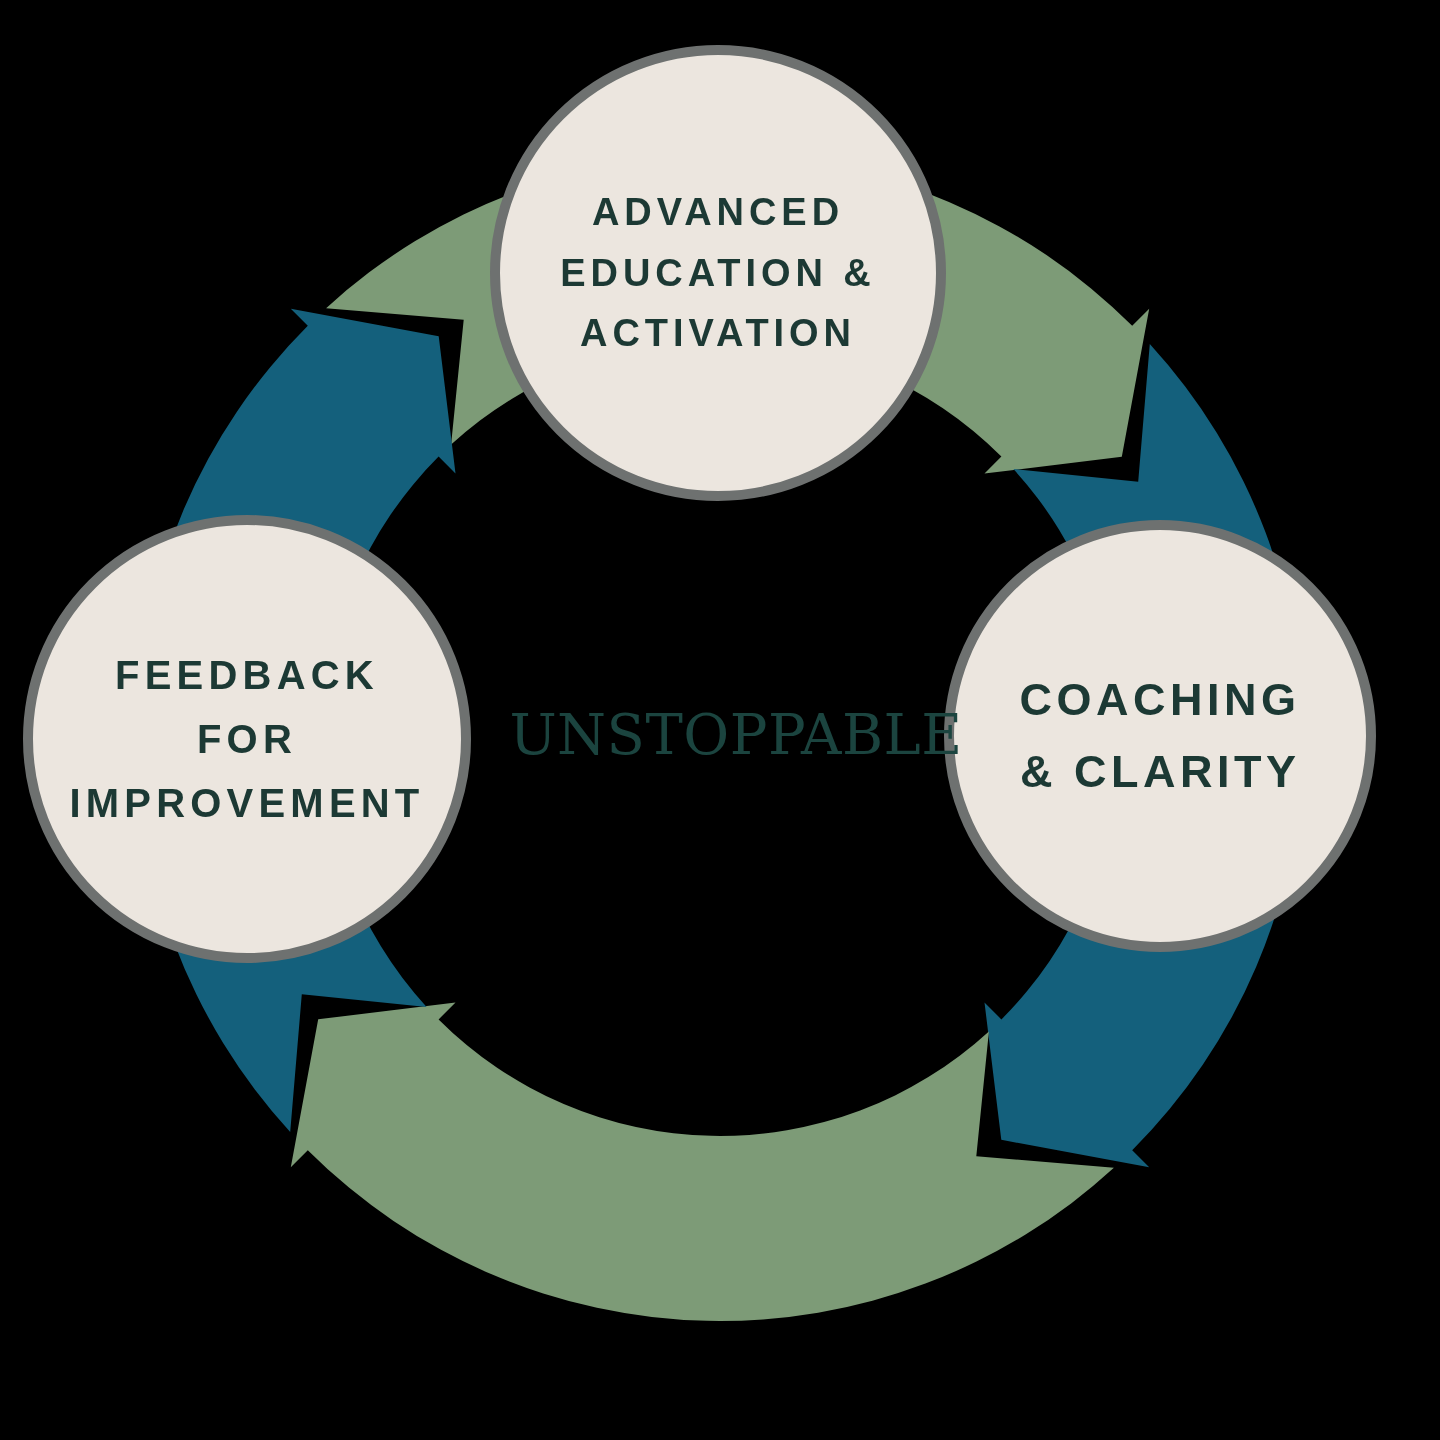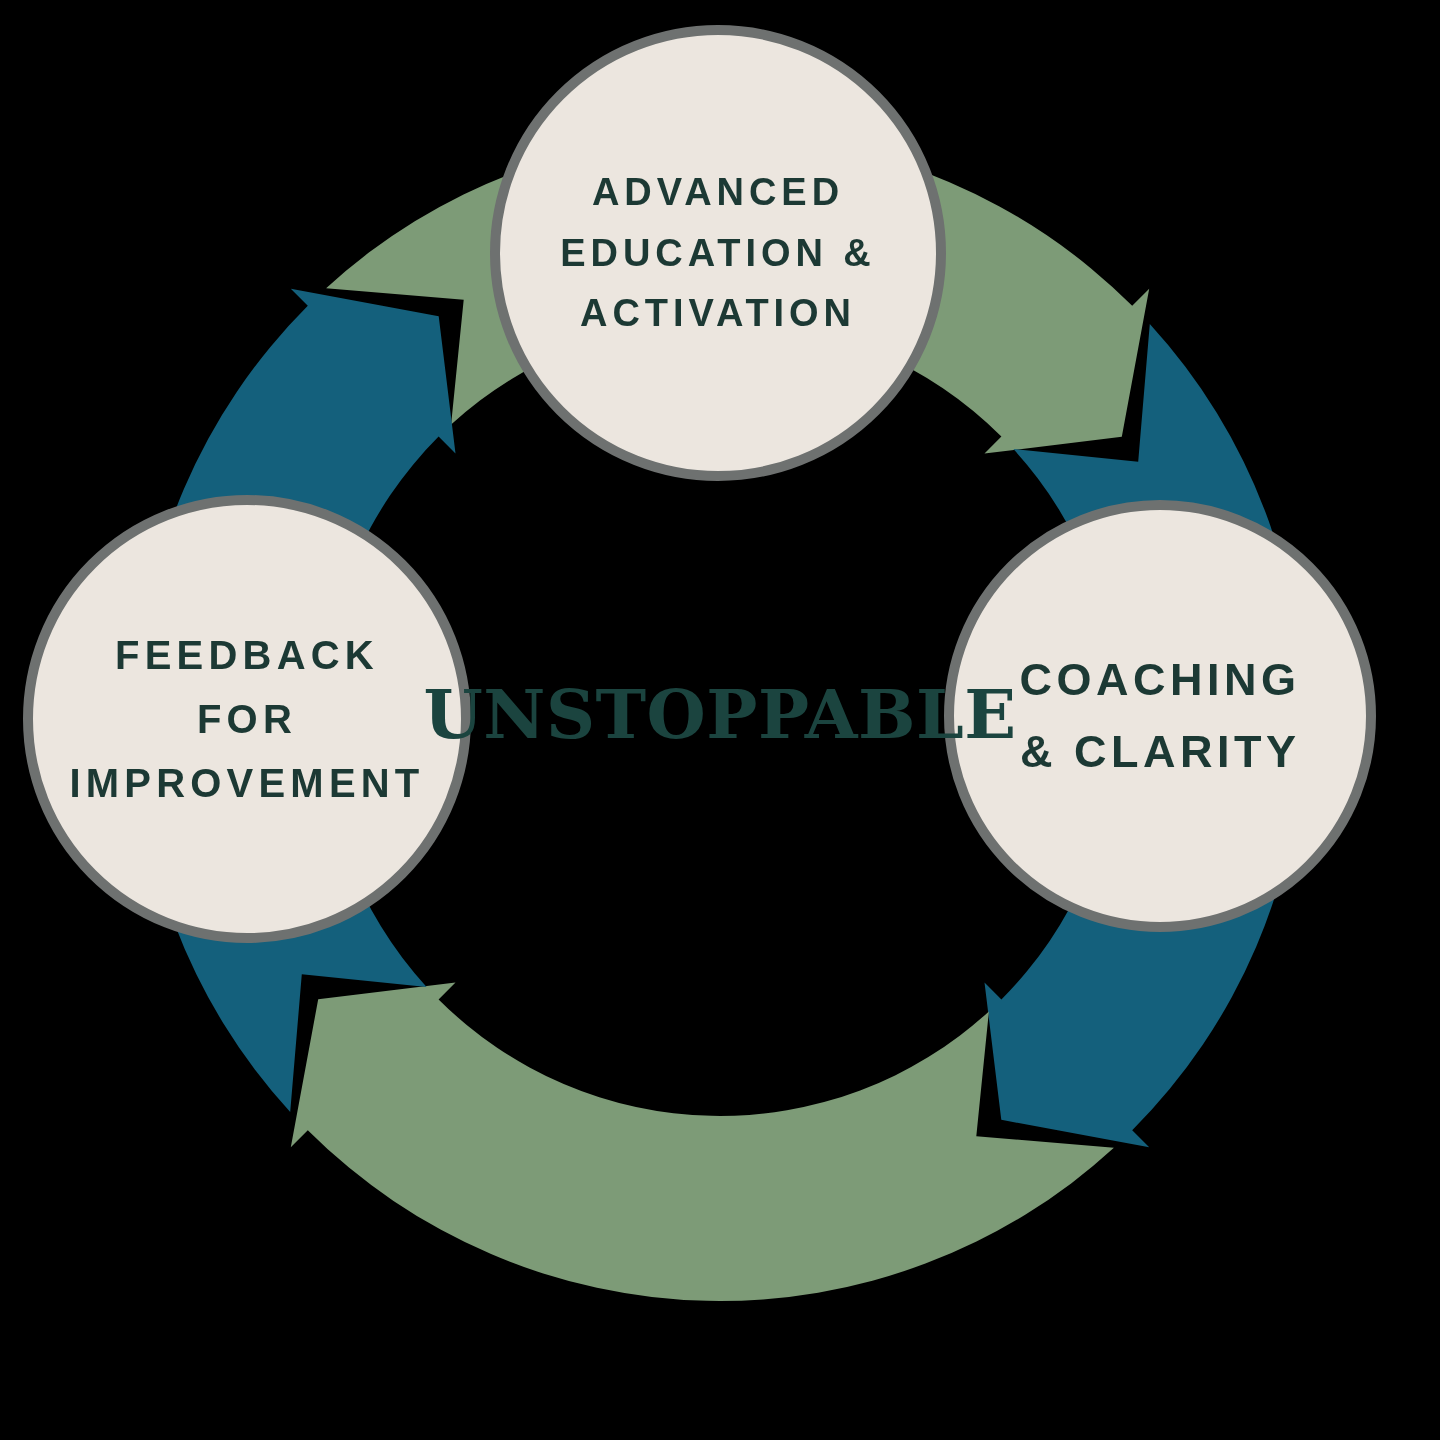--- a/index.html
+++ b/index.html
@@ -8,20 +8,21 @@
     width: 1440px;
     height: 1440px;
     background: #000000;
     overflow: hidden;
     font-family: "Liberation Sans", sans-serif;
   }
   .canvas {
     position: relative;
     width: 1440px;
     height: 1290px;
+    margin-top: 20px;
   }
   #ring-svg {
     position: absolute;
     left: 0;
     top: 0;
   }
   .node {
     position: absolute;
     border-radius: 50%;
     background: var(--circle-fill, #ECE6DF);
@@ -44,26 +45,26 @@
   .node-top    { left: 718px;  top: 253px;  width: 456px; height: 456px; }
   .node-right  { left: 1160px; top: 716px;  width: 432px; height: 432px; text-align: right; }
   .node-bottom { left: 720px;  top: 1162px; width: 452px; height: 452px; }
   .node-left   { left: 247px;  top: 719px;  width: 448px; height: 448px; }
   .node-top    .node-label { font-size: 38px; }
   .node-right  .node-label { font-size: 45px; letter-spacing: 0.10em; }
   .node-bottom .node-label { font-size: 37px; }
   .node-left   .node-label { font-size: 40px; }
   .center-title {
     position: absolute;
-    left: 720px;
+    left: 736px;
     top: 714px;
     transform: translate(-50%, -50%);
     font-family: "DejaVu Serif", serif;
-    font-size: 68px;
-    font-weight: 700;
+    font-size: 56px;
+    font-weight: 400;
     letter-spacing: 0.5px;
     color: var(--center-text, #1B443F);
     white-space: nowrap;
   }
 </style>
 </head>
 <body style="background: rgb(0, 0, 0);">
 
 <div class="canvas">
 

